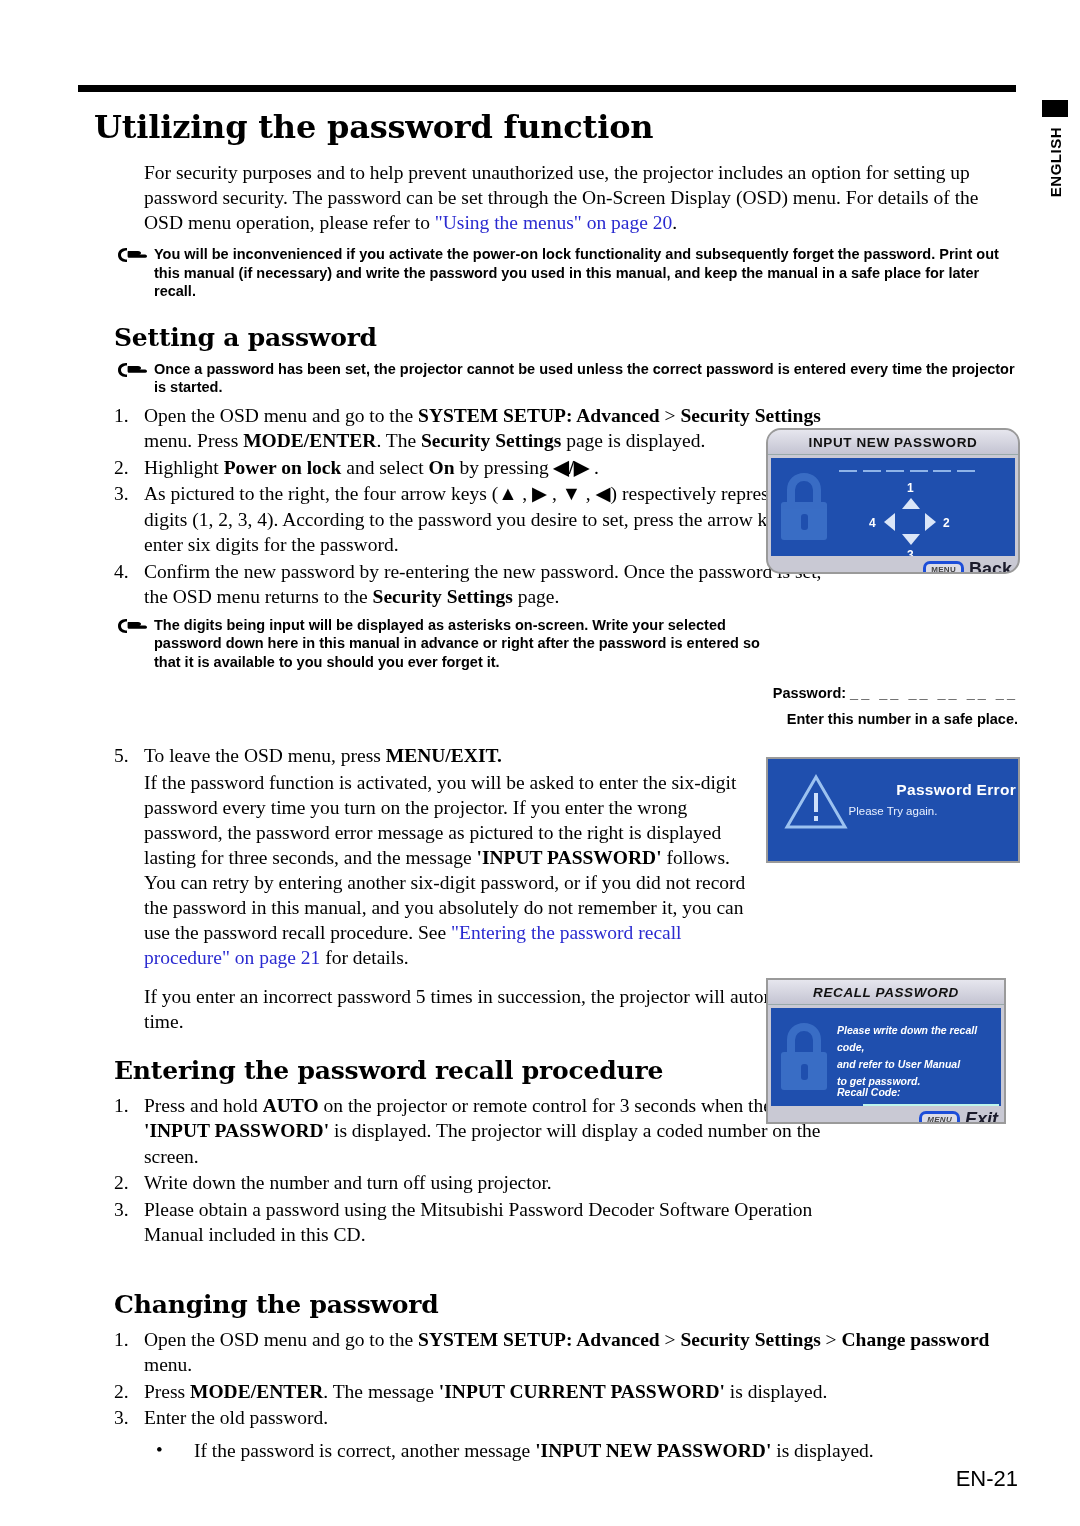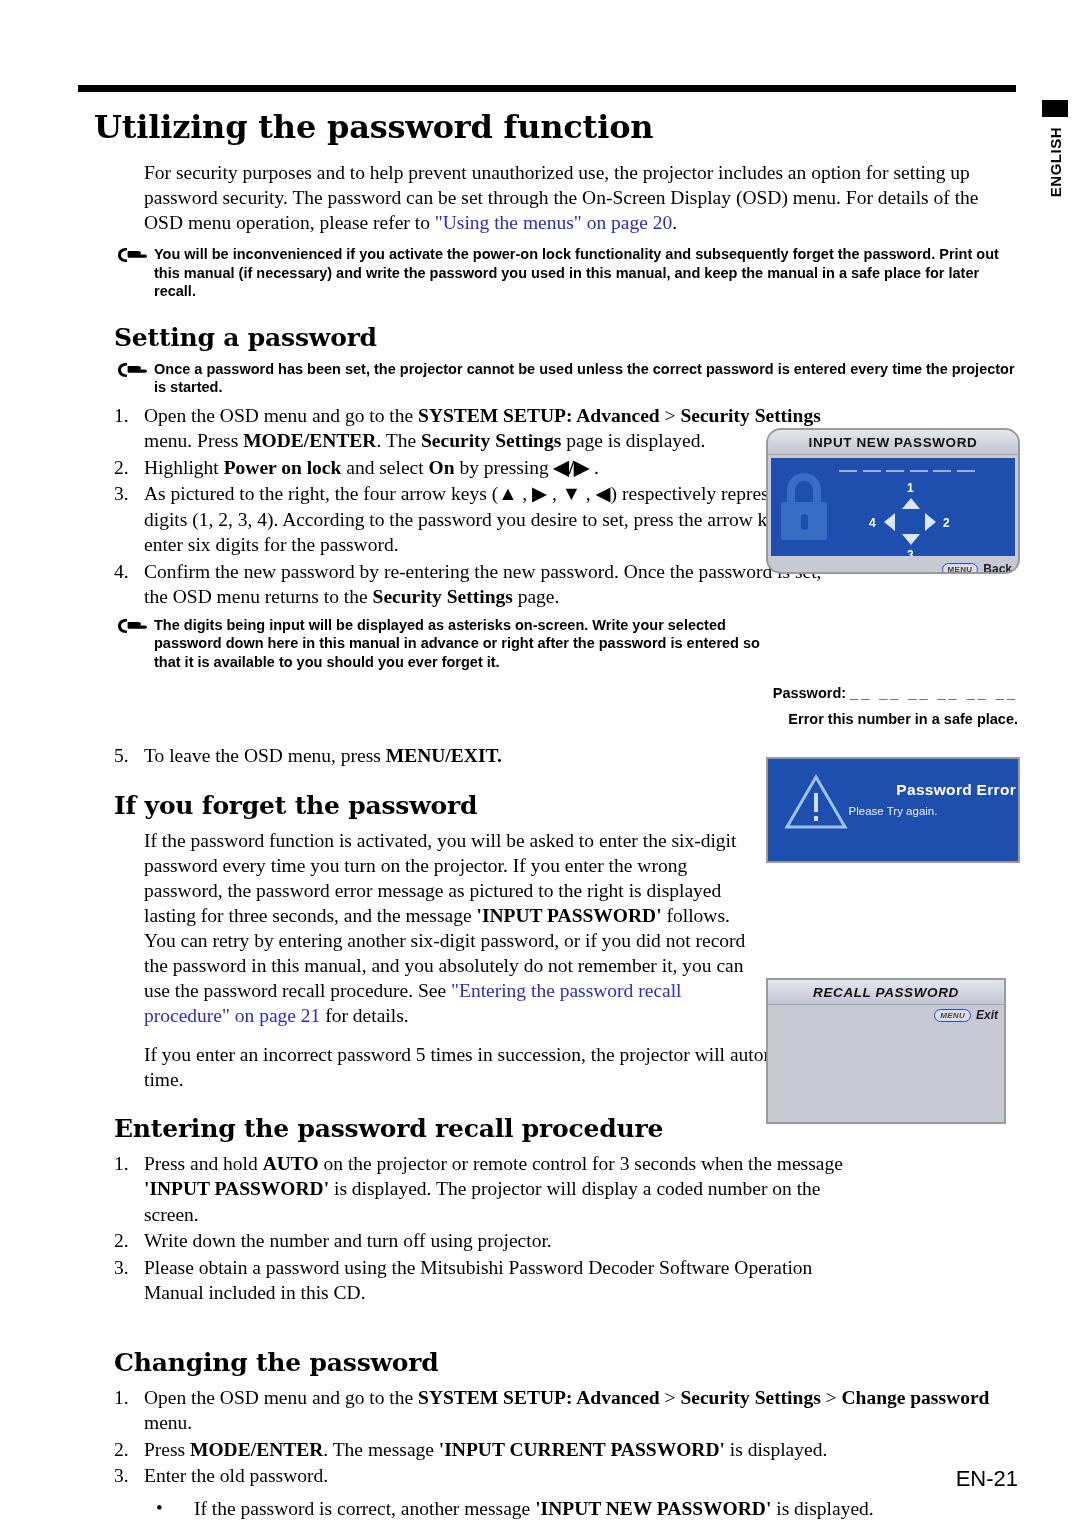--- a/index.html
+++ b/index.html
@@ -192,27 +192,27 @@
     align-items: center;
     justify-content: flex-end;
     padding-right: 6px;
     gap: 5px;
   }
   .menu-badge {
     font-size: 8px;
     font-weight: bold;
     color: #444;
     background: #dcdce6;
-    border: 1px solid #1d4ed8;
+    border: 3px solid #1d4ed8;
     border-radius: 7px;
     padding: 1px 5px;
     letter-spacing: 0.3px;
   }
   .foot-label {
-    font-size: 12px;
+    font-size: 18px;
     font-weight: bold;
     color: #1a1a2a;
   }
 
   .lock-mark {
     position: absolute;
     left: 6px; top: 14px;
     width: 56px; height: 72px;
     opacity: 0.55;
   }
@@ -349,28 +349,27 @@
     <div class="note indent-more" style="margin-left:36px">
       <svg class="hand-icon" viewBox="0 0 34 18">
         <path d="M10 2 C5 2 2 5 2 9 C2 13 5 16 10 16 L11 16 L11 13.5 C8 13.5 5 12 5 9 C5 6 8 4.5 11 4.5 L11 2 Z" fill="#000"></path>
         <path d="M12 5 L22 5 C24 5 25 6 25 7 C25 8 24 8.6 22 8.6 L28 8.6 C30 8.6 31 9.3 31 10.2 C31 11.1 30 11.8 28 11.8 L13 11.8 C12.2 11.8 11.6 11.2 11.6 10.3 L11.6 6.4 C11.6 5.6 11.9 5 12 5 Z" fill="#000"></path>
       </svg>
       <span style="display:block;width:620px">The digits being input will be displayed as asterisks on-screen. Write your selected password down here in this manual in advance or right after the password is entered so that it is available to you should you ever forget it.</span>
     </div>
 
     <div class="pw-block">
       <span>Password:</span><span class="pw-blanks">__ __ __ __ __ __</span>
-      <div class="pw-keep">Error this number in a safe place.</div>
+      <div class="pw-keep">Enter this number in a safe place.</div>
     </div>
 
     <ol class="steps" id="steps-setting-5" style="margin-top:14px">
         <li><span class="num">5.</span><span><span>To leave the OSD menu, press </span><span class="bld">MENU/EXIT.</span></span></li>
       </ol>
 
-    <h2 class="section-head">If you forget the password</h2>
 
     <p class="body-par narrow" id="forget-par"><span>If the password function is activated, you will be asked to enter the six-digit password every time you turn on the projector. If you enter the wrong password, the password error message as pictured to the right is displayed lasting for three seconds, and the message </span><span class="bld">'INPUT PASSWORD'</span><span> follows. You can retry by entering another six-digit password, or if you did not record the password in this manual, and you absolutely do not remember it, you can use the password recall procedure. See </span><span class="lnk">"Entering the password recall procedure" on page 21</span><span> for details.</span></p>
 
     <p class="body-par wide" style="margin-top:14px">If you enter an incorrect password 5 times in succession, the projector will automatically shut down in a short time.</p>
 
     <h2 class="section-head">Entering the password recall procedure</h2>
 
     <ol class="steps narrow" id="steps-recall">
         <li><span class="num">1.</span><span><span>Press and hold </span><span class="bld">AUTO</span><span> on the projector or remote control for 3 seconds when the message </span><span class="bld">'INPUT PASSWORD'</span><span> is displayed. The projector will display a coded number on the screen.</span></span></li>
         <li><span class="num">2.</span><span><span>Write down the number and turn off using projector.</span></span></li>
@@ -434,20 +433,34 @@
         <rect x="30" y="20" width="4" height="19" fill="#cfe0fa"></rect>
         <rect x="30" y="43" width="4" height="5" fill="#cfe0fa"></rect>
       </svg>
       <div class="err-title">Password Error</div>
       <div class="err-sub">Please Try again.</div>
     </div>
   </div>
 
   <div class="osd" style="left:766px; top:978px; width:240px; height:146px;font-style:italic;">
     <div class="osd-title">RECALL PASSWORD</div>
+    <div class="osd-body" style="height:98px;">
+      <svg class="lock-mark" viewBox="0 0 56 72">
+        <rect x="4" y="30" width="46" height="38" rx="3" fill="#4f86d8"></rect>
+        <path d="M14 30 L14 18 C14 10 20 5 27 5 C34 5 40 10 40 18 L40 30" fill="none" stroke="#4f86d8" stroke-width="8"></path>
+        <rect x="24" y="42" width="7" height="16" rx="3" fill="#1f4fae"></rect>
+      </svg>
+      <div class="recall-lines">
+        <div>Please write down the recall code,</div>
+        <div>and refer to User Manual</div>
+        <div>to get password.</div>
+      </div>
+      <div class="recall-code-label">Recall Code:</div>
+      <div class="recall-code-box">255 255 255 255</div>
+    </div>
     <div class="osd-foot">
       <span class="menu-badge">MENU</span>
       <span class="foot-label">Exit</span>
     </div>
   </div>
 
   <div class="page-number">EN-21</div>
 
 </div>
 

